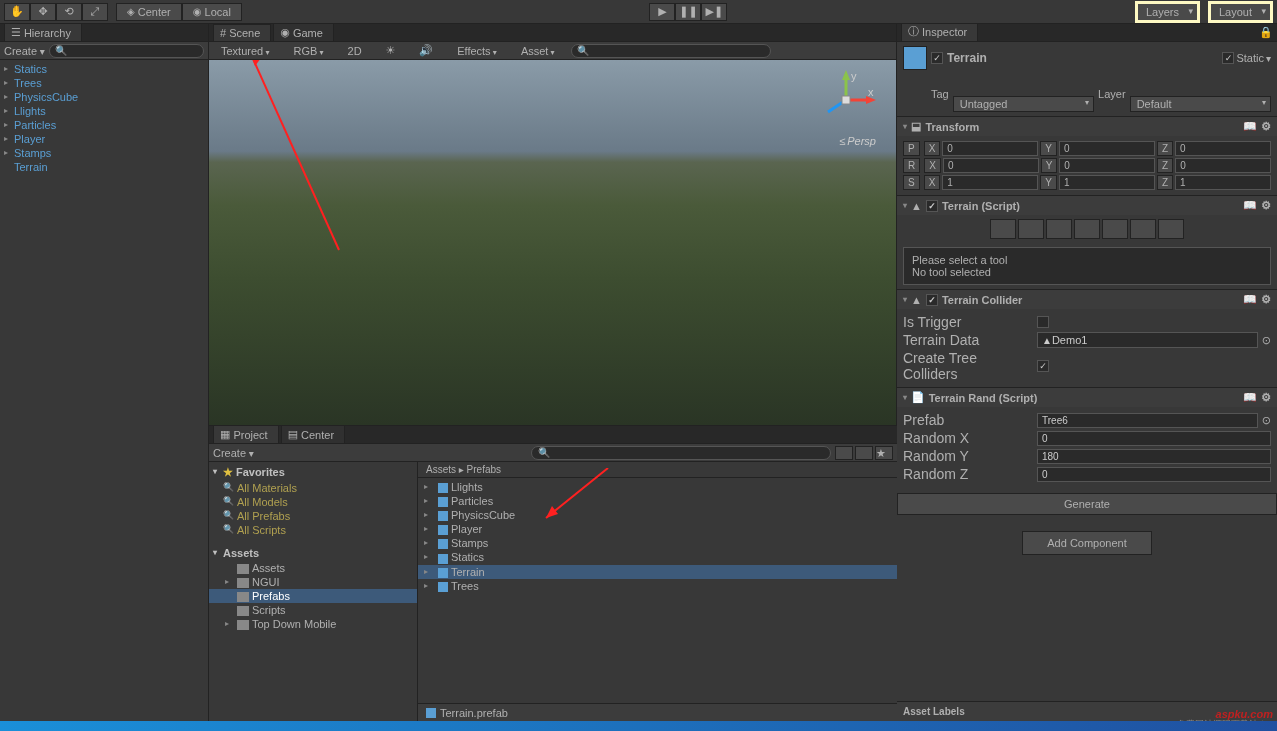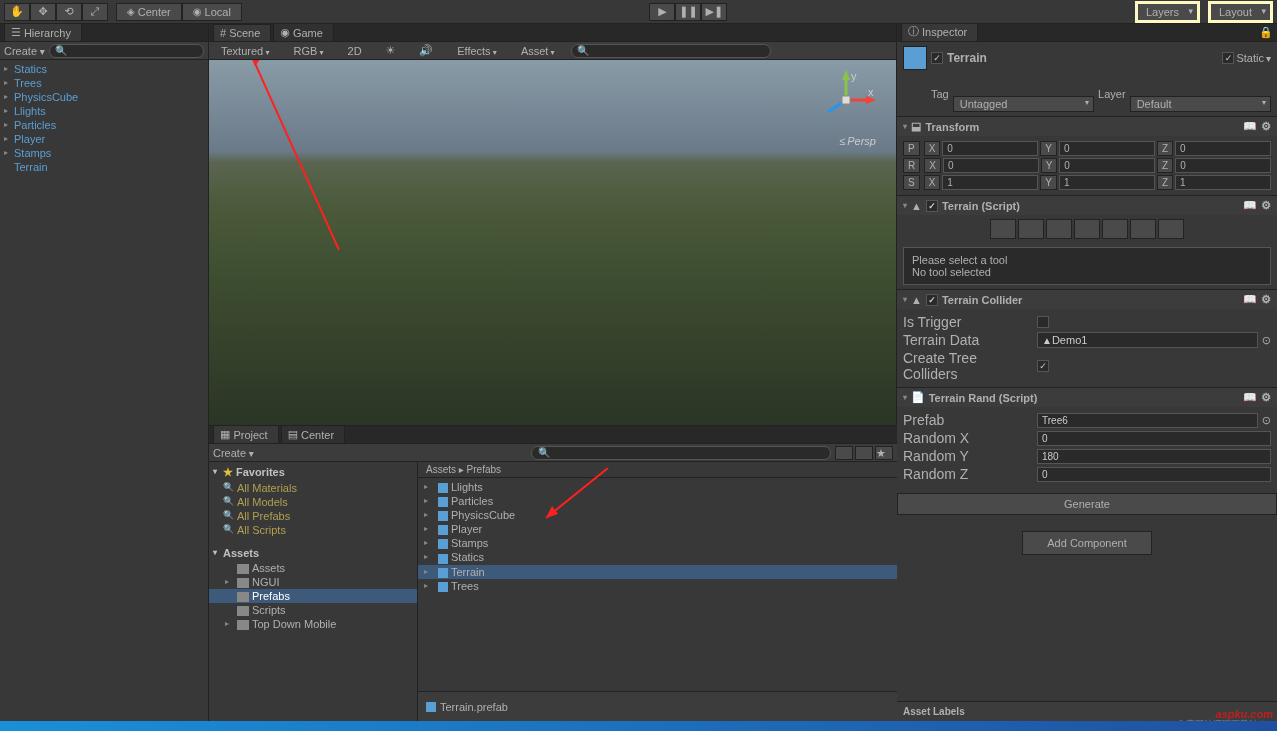--- a/index.html
+++ b/index.html
@@ -46,21 +46,21 @@
 .folder-item::before { content:"▸"; position:absolute; left:4px; color:#888; font-size:8px; top:2px; }
 .folder-item.ind::before { left:16px; content:""; }
 .folder-item.ind.exp::before { content:"▸"; }
 .folder-item .ficon { display:inline-block; width:12px; height:10px; background:#888; margin-right:3px; vertical-align:middle; }
 .folder-item.sel { background:#3d5a7a; color:#fff; }
 .fav-header { padding:2px 4px 2px 14px; font-weight:bold; color:#c0c0c0; position:relative; }
 .fav-header::before { content:"▾"; position:absolute; left:4px; font-size:8px; top:3px; }
 .fav-item { padding:1px 4px 1px 28px; color:#b0a050; cursor:pointer; position:relative; }
 .fav-item::before { content:"🔍"; position:absolute; left:14px; font-size:9px; }
 .star { color:#e0c040; }
-.bottom-bar { height:30px; background:#3c3c3c; border-top:1px solid #222; display:flex; align-items:center; padding:0 8px; font-size:10px; }
+.bottom-bar { height:18px; background:#3c3c3c; border-top:1px solid #222; display:flex; align-items:center; padding:0 8px; font-size:10px; }
 .inspector { width:380px; background:#383838; display:flex; flex-direction:column; overflow-y:auto; }
 .insp-header { padding:4px 6px; display:flex; align-items:center; gap:4px; background:#383838; }
 .insp-cube { width:24px; height:24px; background:#5a9fd4; border:1px solid #222; }
 .insp-name { flex:1; font-weight:bold; font-size:12px; }
 .static-chk { display:flex; align-items:center; gap:2px; font-size:10px; }
 .tag-row { display:flex; align-items:center; gap:4px; padding:2px 6px 4px 34px; font-size:10px; }
 .tag-dd { background:#4a4a4a; border:1px solid #222; padding:1px 6px; flex:1; position:relative;margin-top:20px; }
 .tag-dd::after { content:"▾"; position:absolute; right:4px; font-size:8px; }
 .comp { border-top:1px solid #222; }
 .comp-header { background:#3c3c3c; padding:3px 6px; display:flex; align-items:center; gap:4px; font-weight:bold; font-size:11px; }

